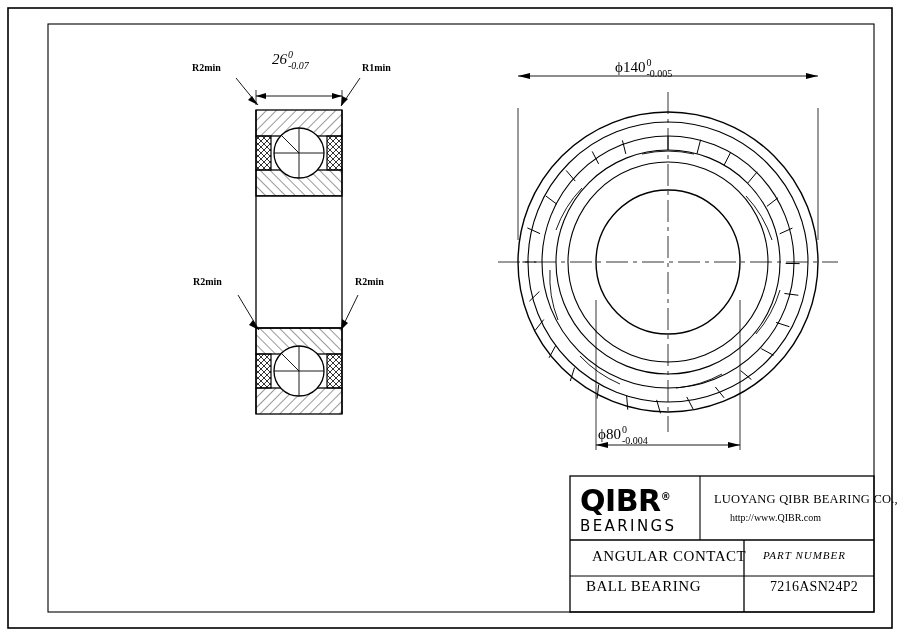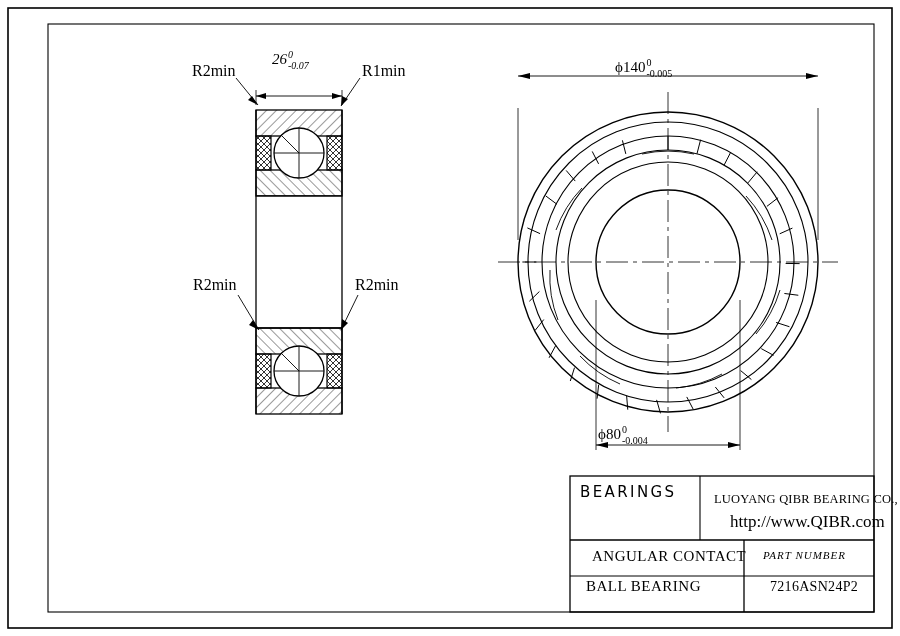--- a/index.html
+++ b/index.html
@@ -25,21 +25,21 @@
     position: absolute;
     font-family: "Liberation Serif", serif;
     white-space: nowrap;
   }
   
   .tb-company {
     font-size: 12.5px;
     letter-spacing: 0.2px;
   }
   .tb-url {
-    font-size: 17px;
+    font-size: 10px;
   }
   .tb-type {
     font-size: 15px;
     letter-spacing: 0.5px;
   }
   .tb-pn-label {
     font-size: 11px;
     letter-spacing: 1px;
     font-style: italic;
   }
@@ -81,21 +81,22 @@
     font-size: 10px;
     display: inline-block;
     vertical-align: middle;
     line-height: 1.05;
     text-align: left;
     margin-left: 1px;
   }
   .tol .up { display: block; }
   .tol .dn { display: block; }
   .note {
-    font-size: 16px;
+    font-size: 10px;
+    font-weight: bold;
   }
 </style>
 </head>
 <body>
 
 <svg id="sheet" viewBox="0 0 900 636">
 
   <rect x="8" y="8" width="884" height="620" fill="none" stroke="#000" stroke-width="1.6"></rect>
 
   <rect x="48" y="24" width="826" height="588" fill="none" stroke="#000" stroke-width="1.1"></rect>
@@ -253,20 +254,21 @@
 
 <div class="lbl dim-label" style="left:615px; top:58px;">
   <span>ϕ</span><span>140</span><span class="tol"><span class="up">0</span><span class="dn">-0.005</span></span>
 </div>
 
 <div class="lbl dim-label" style="left:598px; top:425px;">
   <span>ϕ</span><span>80</span><span class="tol"><span class="up">0</span><span class="dn">-0.004</span></span>
 </div>
 
 <div id="logo">
+  <div class="logo-main"><span>QIBR</span><span class="logo-reg">®</span></div>
   <div class="logo-sub">BEARINGS</div>
 </div>
 
 <div class="lbl tb-company" style="left:714px; top:492px;">LUOYANG QIBR BEARING CO., LTD</div>
 <div class="lbl tb-url" style="left:730px; top:512px;">http://www.QIBR.com</div>
 
 <div class="lbl tb-type" style="left:592px; top:548px;text-align:center;">ANGULAR CONTACT</div>
 <div class="lbl tb-type" style="left:586px; top:578px;">BALL BEARING</div>
 
 <div class="lbl tb-pn-label" style="left:763px; top:549px;">PART  NUMBER</div>

